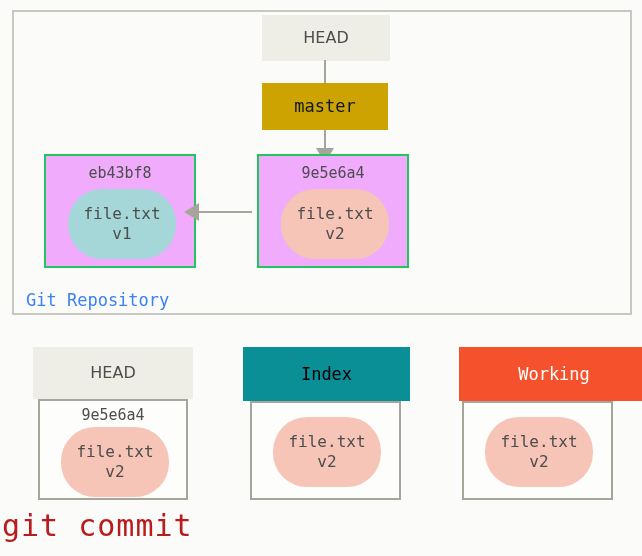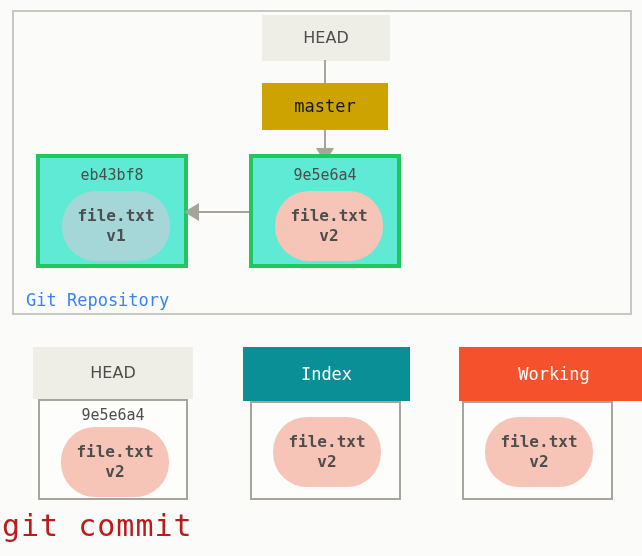--- a/index.html
+++ b/index.html
@@ -64,22 +64,23 @@
     height: 47px;
     background: #cca300;
     color: #0f172a;
     font-size: 17px;
   }
 
   
   .commit-box {
     position: absolute;
     box-sizing: border-box;
-    border: 4px solid #22c55e;
-    background: #5eead4;
+    border: 2px solid #22c55e;
+    background: #f0abfc;
+    margin-left: 8px;
   }
   #commit-box-1 { left: 36px;  top: 154px; width: 152px; height: 114px; }
   #commit-box-2 { left: 249px; top: 154px; width: 152px; height: 114px; }
 
   .commit-sha {
     position: absolute;
     left: 0;
     right: 0;
     top: 8px;
     text-align: center;
@@ -93,21 +94,20 @@
     box-sizing: border-box;
     display: flex;
     flex-direction: column;
     align-items: center;
     justify-content: center;
     border-radius: 34px;
     font-size: 16px;
     line-height: 1.25;
     color: #4d4d4d;
     text-align: center;
-    font-weight: bold;
   }
   .blob-v1 { background: #a5d7d9; }
   .blob-v2 { background: #f7c4b8; }
 
   #blob-repo-1 { left: 22px; top: 33px; width: 108px; height: 70px; }
   #blob-repo-2 { left: 22px; top: 33px; width: 108px; height: 70px; }
 
   
   .arrow-line {
     position: absolute;
@@ -157,21 +157,21 @@
 
   #col-header-head {
     left: 33px; top: 347px; width: 160px; height: 52px;
     background: #eeeee7; color: #4d4d4d;
     font-family: "DejaVu Sans", sans-serif; font-size: 16px;
   }
   #col-body-head { left: 38px; top: 399px; width: 150px; height: 101px; }
 
   #col-header-index {
     left: 243px; top: 347px; width: 167px; height: 54px;
-    background: #0a8f96; color: #ffffff;
+    background: #0a8f96; color: #000000;
   }
   #col-body-index { left: 250px; top: 401px; width: 151px; height: 99px; }
 
   #col-header-working {
     left: 459px; top: 347px; width: 190px; height: 54px;
     background: #f4512c; color: #ffffff;
   }
   #col-body-working { left: 462px; top: 401px; width: 151px; height: 99px; }
 
   .col-sha {

